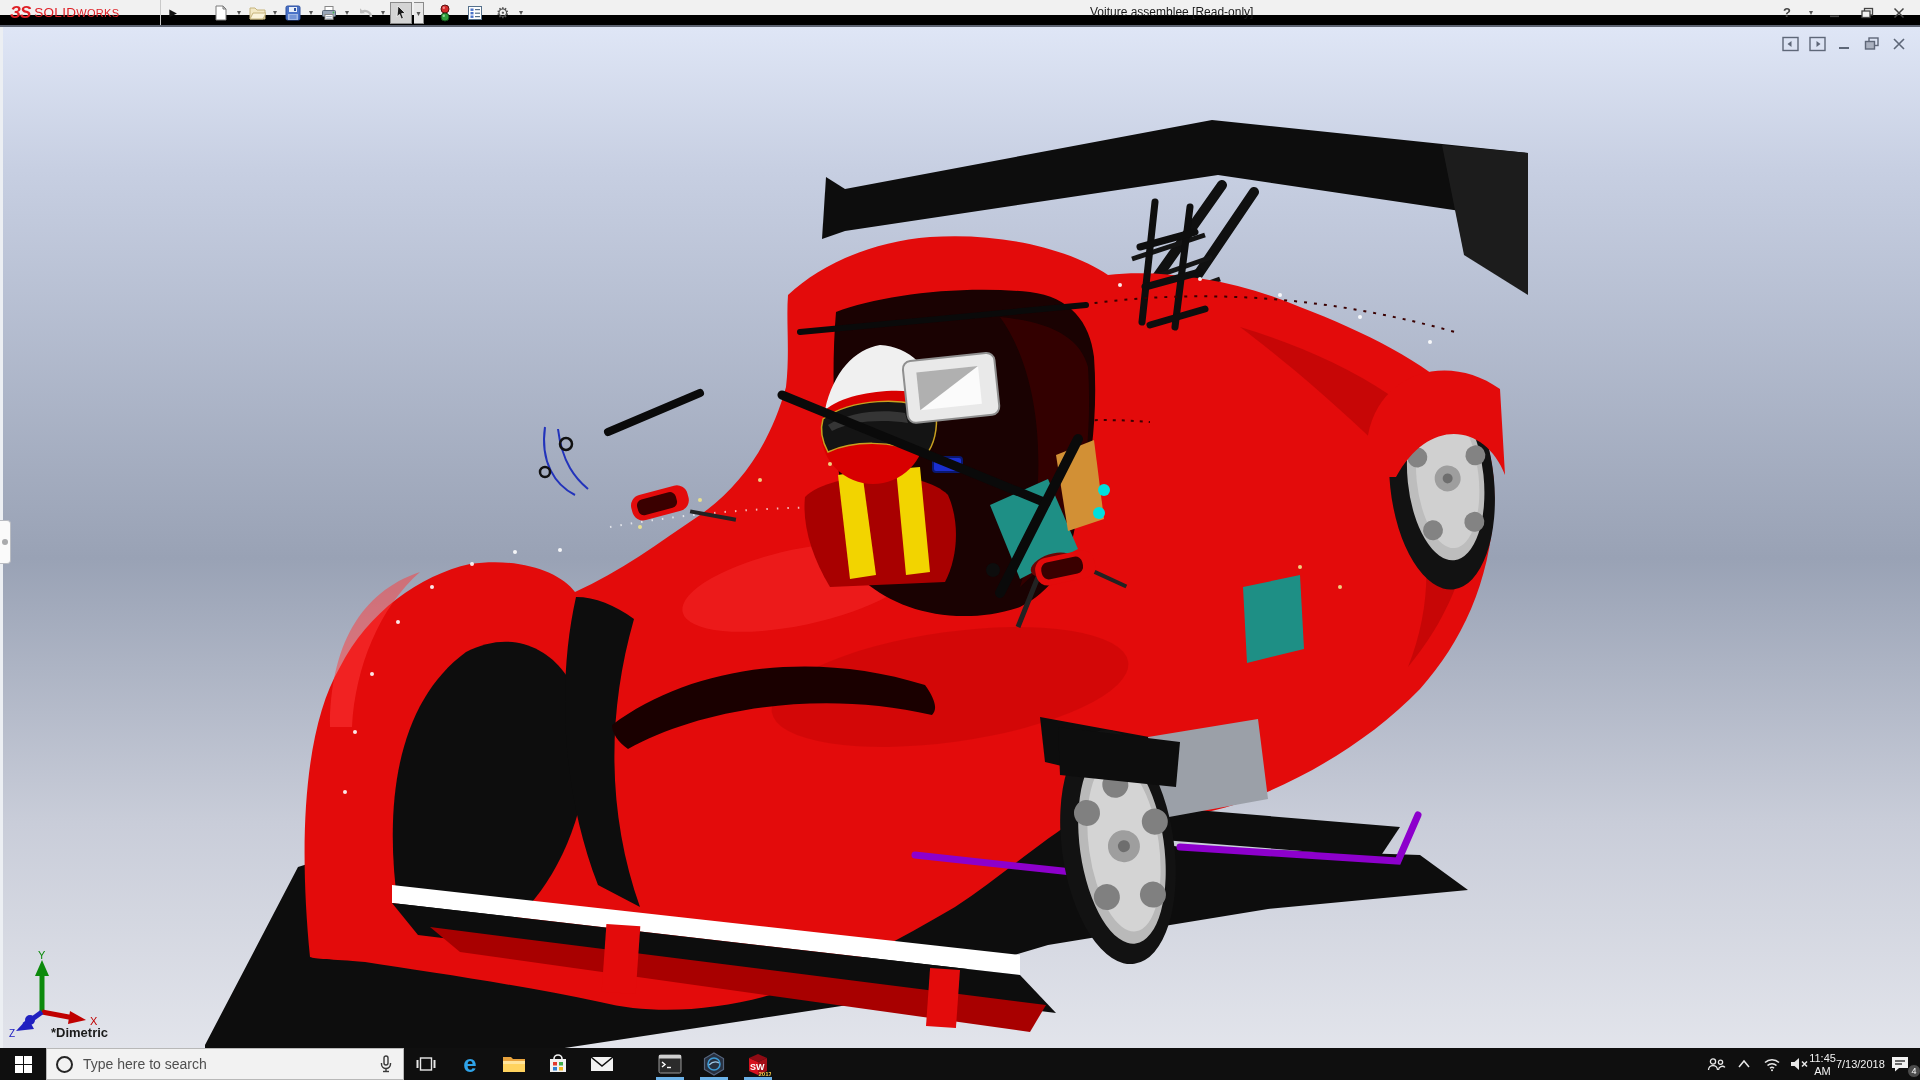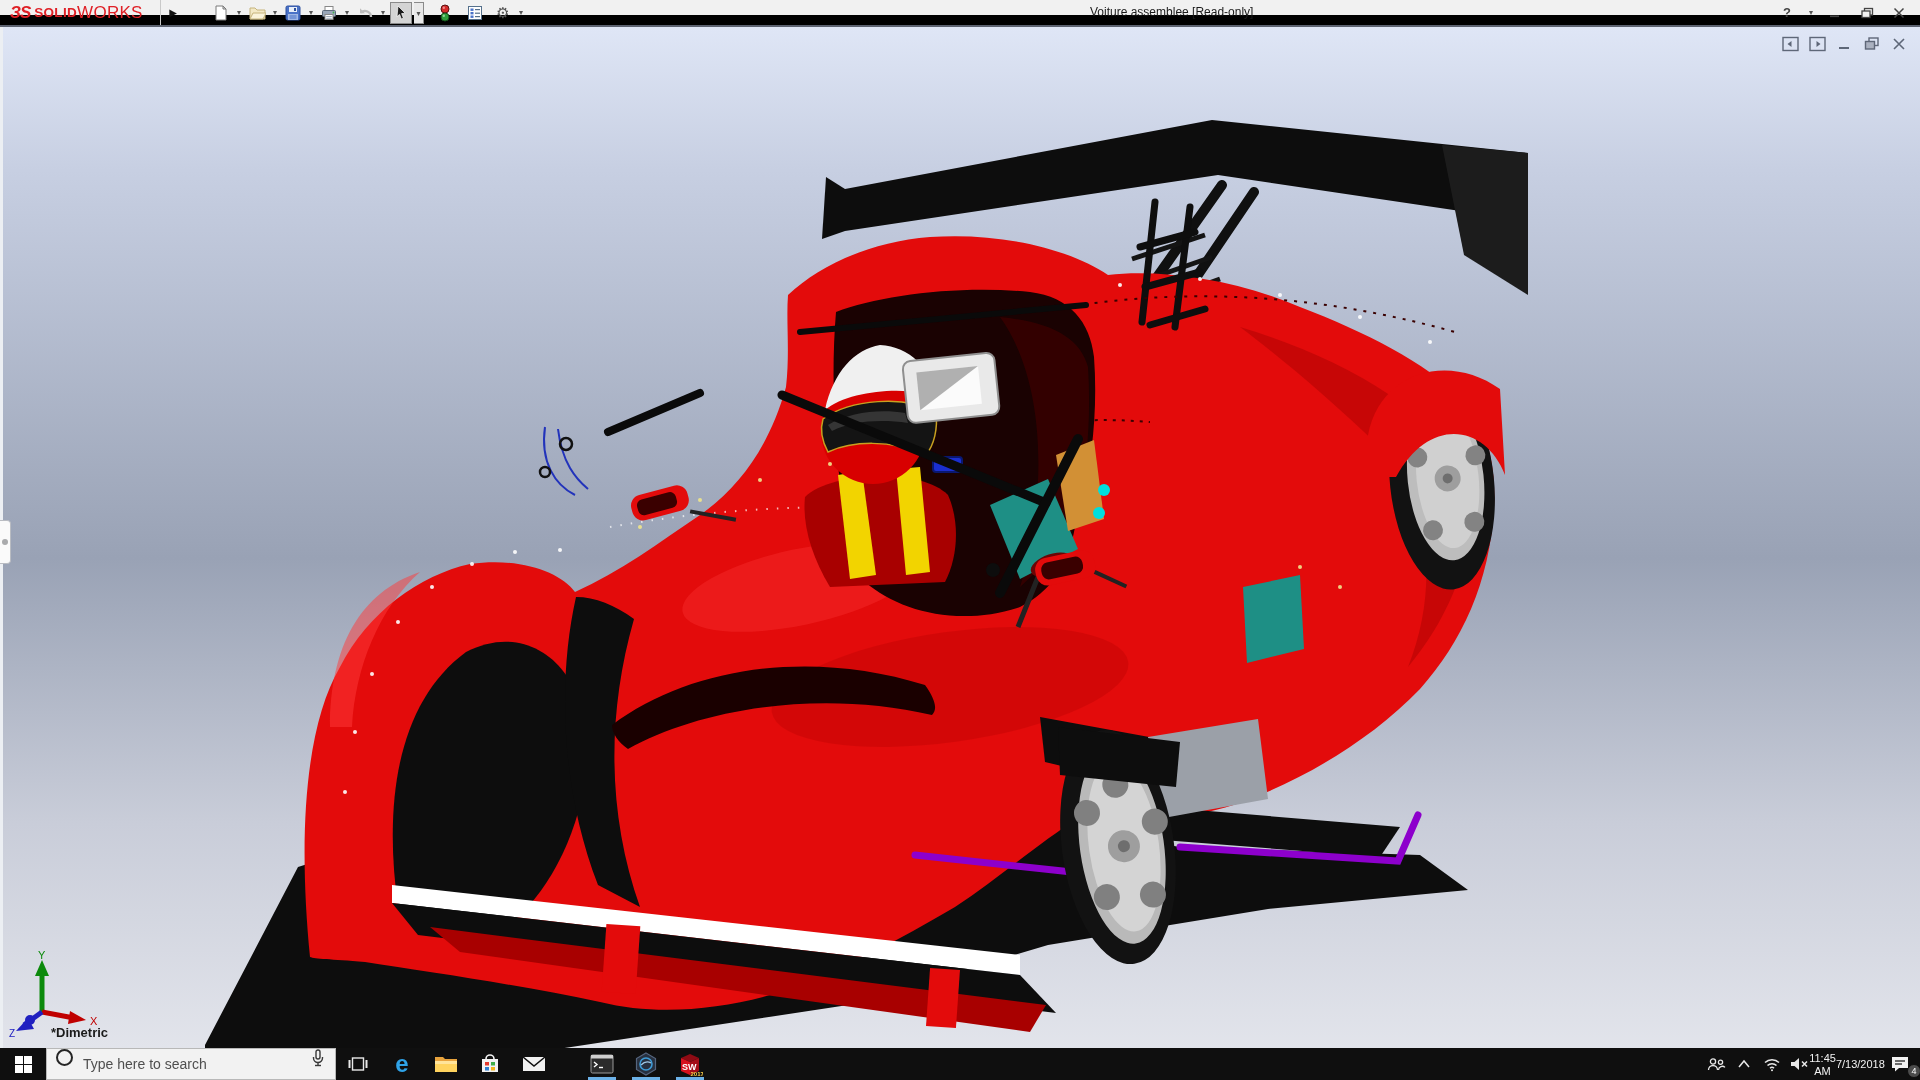--- a/index.html
+++ b/index.html
@@ -3,22 +3,22 @@
 <meta charset="utf-8">
 <style>
   * { box-sizing: border-box; margin: 0; padding: 0; }
   html,body { width:1920px; height:1080px; overflow:hidden; font-family:"Liberation Sans",sans-serif; background:#000; }
   .screen { position:absolute; inset:0; width:1920px; height:1080px; }
 
   
   .titlebar { position:absolute; top:0; left:0; width:1920px; height:15px; background:var(--titlebar-bg); }
   .logo { position:absolute; left:10px; top:2px; height:21px; display:flex; align-items:center; color:var(--brand-red); }
   .logo .mark { font-size:17px; font-weight:700; font-style:italic; margin-right:4px; letter-spacing:-1px; }
-  .logo .solid { font-size:13.5px; font-weight:700; letter-spacing:.3px; }
-  .logo .works { font-size:17px; font-weight:300; letter-spacing:.3px; }
+  .logo .solid { font-size:13.5px; font-weight:400; letter-spacing:.3px; }
+  .logo .works { font-size:11px; font-weight:300; letter-spacing:.3px; }
   .logo-sep { position:absolute; left:160px; top:0; width:1px; height:25px; background:#c9c9c9; }
   .flyout { position:absolute; left:163px; top:0; width:20px; height:25px; display:flex; align-items:center; justify-content:center; font-size:10px; color:#111; }
   .toolbar { position:absolute; left:210px; top:0; height:25px; display:flex; align-items:center; gap:2px; }
   .tbtn { width:22px; height:22px; display:flex; align-items:center; justify-content:center; }
   .caret { font-size:8px; color:#555; width:10px; text-align:center; }
   .tbtn.pressed { background:#d4d4d4; border:1px solid #8a8a8a; }
   .caret.boxed { height:22px; line-height:22px; border:1px solid #8a8a8a; border-left:none; background:#e9e9e9; }
   .gear-glyph { font-size:15px; color:#555; font-family:"DejaVu Sans",sans-serif; }
   .wtitle { position:absolute; left:1090px; top:5px; font-size:12px; color:#1a1a1a; white-space:nowrap; }
   .wincontrols { position:absolute; right:8px; top:0; height:25px; display:flex; align-items:center; gap:6px; }
@@ -46,21 +46,21 @@
   .teal { fill:var(--teal); }
   .org { fill:var(--orange); }
   .pur { stroke:var(--purple); }
   .yel { fill:var(--strap-yellow); }
   .gry { fill:var(--rocker-gray); }
   .cyn { fill:var(--cyan); }
 
   
   .taskbar { position:absolute; bottom:0; left:0; width:1920px; height:32px; background:var(--taskbar-bg); display:flex; align-items:stretch; }
   .startbtn { width:46px; display:flex; align-items:center; justify-content:center; }
-  .searchbox { width:290px; background:#f2f2f2; border:1px solid #b8b8b8; display:flex; padding:0 9px; gap:10px; }
+  .searchbox { width:358px; background:#f2f2f2; border:1px solid #b8b8b8; display:flex; align-items:center; padding:0 9px; gap:10px; }
   .cortana-ring { width:17px; height:17px; border:2.5px solid #252525; border-radius:50%; flex:none; }
   .searchbox input { flex:1; border:none; outline:none; background:transparent; font-size:14px; color:#444; font-family:"Liberation Sans",sans-serif; }
   .searchbox input::placeholder { color:#4f4f4f; opacity:1; }
   .tb-ico { width:44px; display:flex; align-items:center; justify-content:center; position:relative; }
   .tb-ico.gap { margin-left:24px; }
   .run::after { content:""; position:absolute; bottom:0; left:8px; width:28px; height:3px; background:var(--underline-blue); }
   .edge-e { font-size:24px; font-weight:700; color:var(--edge-blue); line-height:1; }
   .sw-year { font-size:6px; fill:#ffd24a; font-weight:700; }
   .tray { margin-left:auto; display:flex; align-items:center; }
   .tray-ico { width:28px; height:32px; display:flex; align-items:center; justify-content:center; position:relative; }

